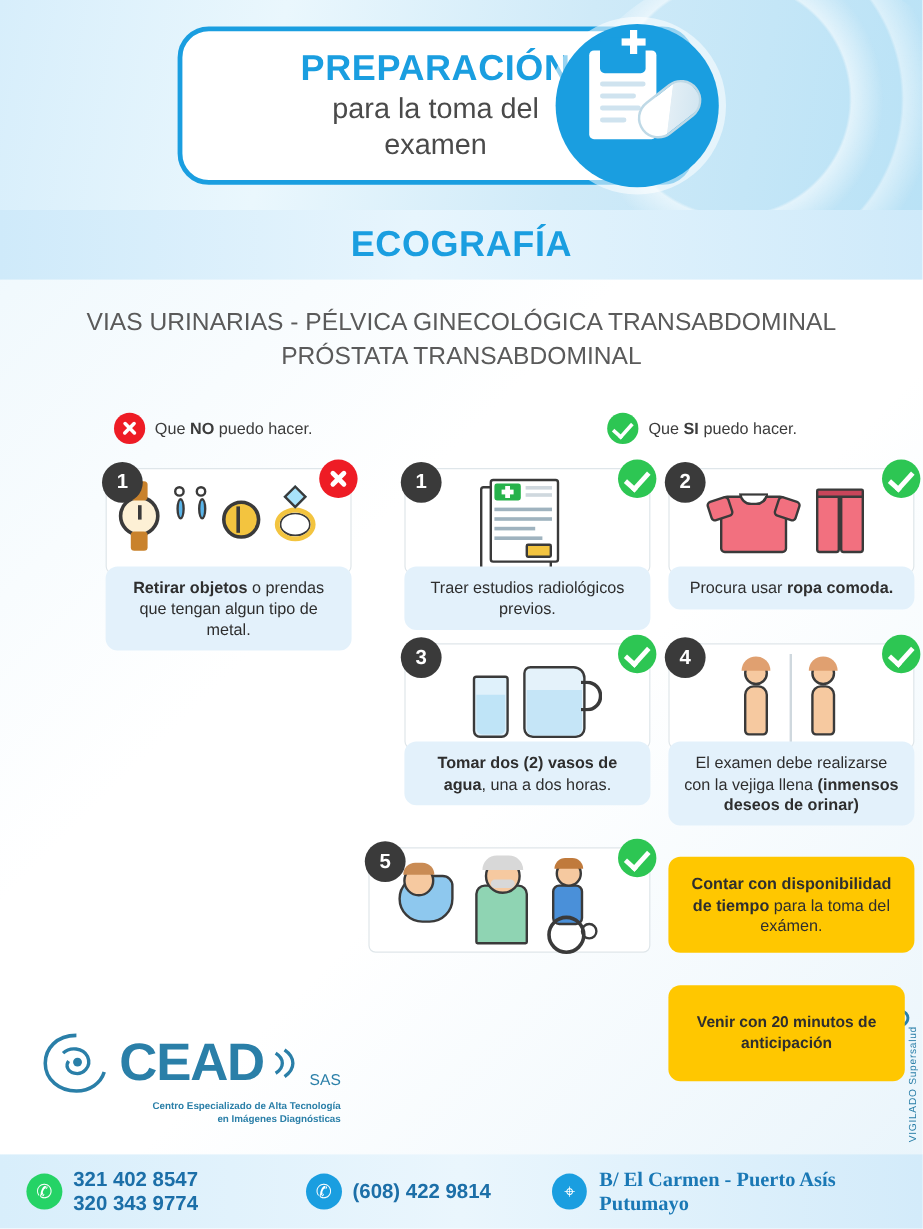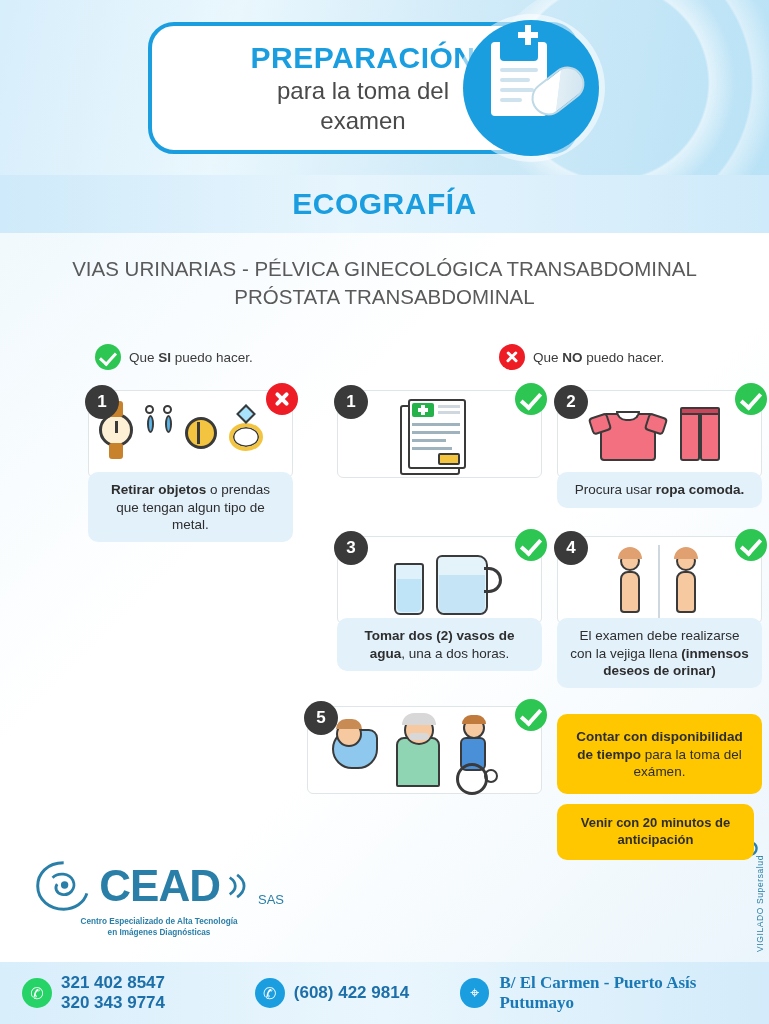--- a/index.html
+++ b/index.html
@@ -200,21 +200,21 @@
   }
   .circ-ico.wa { background:#25d366; }
   .phone-lines { font-size: 17px; font-weight: bold; color:#1c6fa8; line-height:1.15; }
   .addr1 { font-size: 16.5px; font-weight: bold; color:#1a78b5; }
   .addr2 { font-size: 17px; font-weight: bold; color:#1a78b5;font-family:Liberation Serif, serif; }
 
   .logo-block { position: absolute; left: 34px; bottom: 86px; width: 250px; }
   .logo-row { display:flex; align-items:center; gap: 6px; }
   .logo-text { font-size: 44px; font-weight: bold; color:#2a7fa8; letter-spacing:-1px; }
   .logo-sas { font-size: 13px; color:#2a7fa8; align-self:flex-end; margin-bottom:8px;}
-  .logo-sub { font-size: 8.2px; color:#2a7fa8; text-align:center; font-weight:bold; line-height:1.35; margin-top:1px;}
+  .logo-sub { font-size: 8.2px; color:#2a7fa8; text-align:right; font-weight:bold; line-height:1.35; margin-top:1px;}
 
   .vigilado {
     position: absolute; right: 4px; bottom: 72px;
     font-size: 8.5px; color:#2a7fa8; letter-spacing:0.6px;
     writing-mode: vertical-rl; text-orientation: mixed;
     transform: rotate(180deg);
   }
   .vig-icon { position:absolute; right: 8px; bottom: 165px; width: 26px; height: 30px; }
 </style>
 </head>
@@ -252,26 +252,26 @@
     <div class="band-text">ECOGRAFÍA</div>
   </div>
 
   <div class="subtitle">
     <div>VIAS URINARIAS - PÉLVICA GINECOLÓGICA TRANSABDOMINAL</div>
     <div>PRÓSTATA TRANSABDOMINAL</div>
   </div>
 
   <div class="legend">
     <div class="legend-item">
+      <span class="mark no"></span>
+      <span class="legend-text"><span>Que </span><b>NO</b><span> puedo hacer.</span></span>
+    </div>
+    <div class="legend-item">
       <span class="mark yes"></span>
       <span class="legend-text"><span>Que </span><b>SI</b><span> puedo hacer.</span></span>
-    </div>
-    <div class="legend-item">
-      <span class="mark no"></span>
-      <span class="legend-text"><span>Que </span><b>NO</b><span> puedo hacer.</span></span>
     </div>
   </div>
 
   <div class="content">
     <div class="cards">
 
       <div class="card" style="left:58px; top:6px; width:205px;">
         <div class="card-img" style="height:88px;">
           <div class="num">1</div>
           <div class="corner-mark"><span class="mark no"></span></div>
@@ -311,20 +311,21 @@
             <div class="shape" style="left:80px;top:17px;width:10px;height:4px;background:#fff;"></div>
             <div class="shape" style="left:100px;top:14px;width:22px;height:3px;background:#cfd8de;"></div>
             <div class="shape" style="left:100px;top:20px;width:22px;height:3px;background:#cfd8de;"></div>
             <div class="shape" style="left:74px;top:32px;width:48px;height:3px;background:#9fb3bf;"></div>
             <div class="shape" style="left:74px;top:40px;width:48px;height:3px;background:#9fb3bf;"></div>
             <div class="shape" style="left:74px;top:48px;width:34px;height:3px;background:#9fb3bf;"></div>
             <div class="shape" style="left:74px;top:56px;width:40px;height:3px;background:#9fb3bf;"></div>
             <div class="shape" style="left:100px;top:62px;width:22px;height:12px;background:#f3c43f;border:2px solid #3a3a3a;border-radius:2px;"></div>
           </div>
         </div>
+        <div class="caption">Traer estudios radiológicos previos.</div>
       </div>
 
       <div class="card" style="left:527px; top:6px; width:205px;">
         <div class="card-img" style="height:88px;">
           <div class="num">2</div>
           <div class="corner-mark"><span class="mark yes"></span></div>
           <div class="ill">
             <div class="shape" style="left:42px;top:22px;width:56px;height:48px;background:#f2707f;border:2.5px solid #3a3a3a;border-radius:6px 6px 4px 4px;"></div>
             <div class="shape" style="left:32px;top:24px;width:20px;height:18px;background:#f2707f;border:2.5px solid #3a3a3a;border-radius:4px;transform:rotate(-18deg);"></div>
             <div class="shape" style="left:88px;top:24px;width:20px;height:18px;background:#f2707f;border:2.5px solid #3a3a3a;border-radius:4px;transform:rotate(18deg);"></div>
@@ -399,21 +400,21 @@
         </div>
       </div>
 
       <div class="card" style="left:527px; top:330px; width:205px;">
         <div class="caption yellow" style="margin-top:0; padding:14px 12px;">
           <b>Contar con disponibilidad de tiempo</b><span> para la toma del exámen.</span>
         </div>
       </div>
 
       <div class="card" style="left:527px; top:420px; width:197px;">
-        <div class="caption yellow2" style="margin-top:0; padding:11px 10px;">
+        <div class="caption yellow2" style="margin-top:17px; padding:23px 10px;">
           <b>Venir con 20 minutos de anticipación</b>
         </div>
       </div>
 
     </div>
   </div>
 
   <div class="logo-block">
     <div class="logo-row">
       <svg width="64" height="58" viewBox="0 0 64 58">

